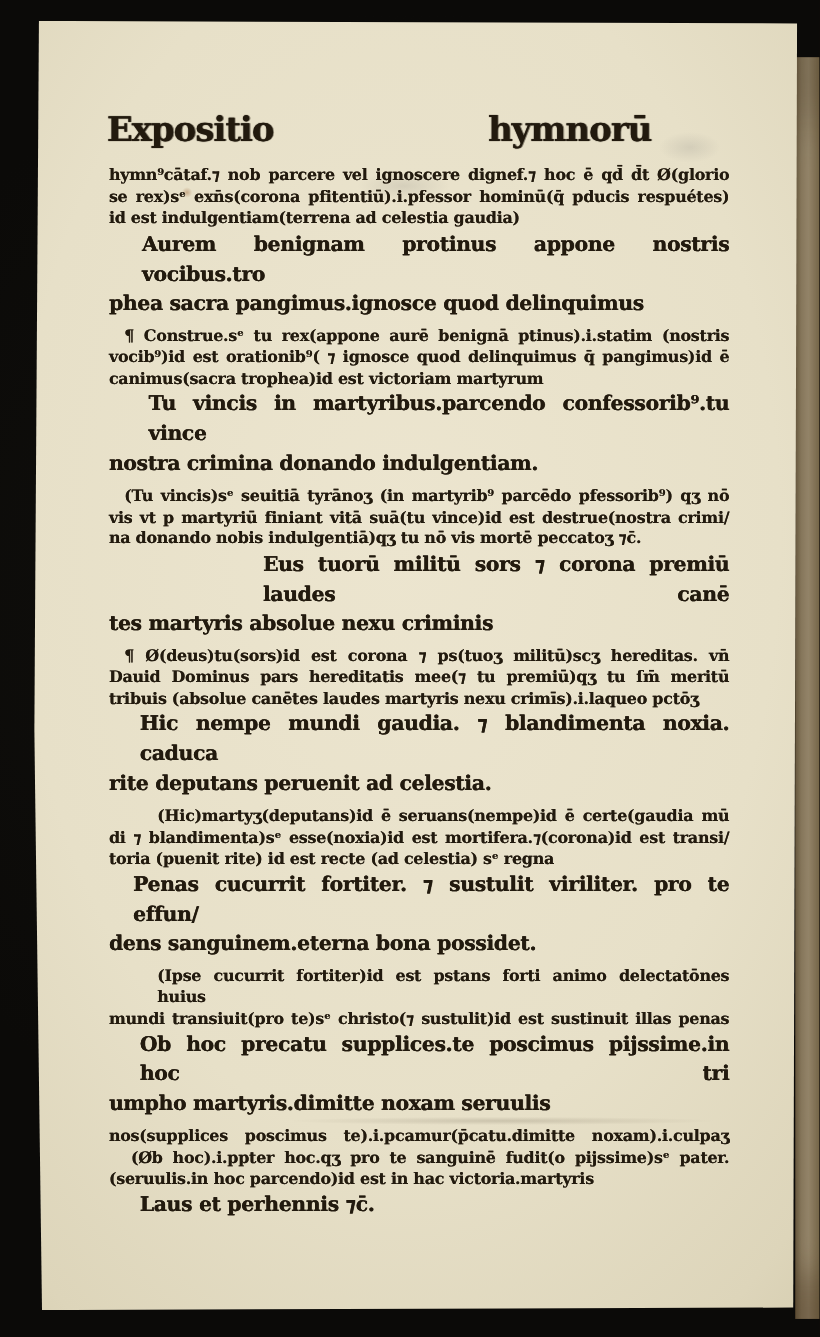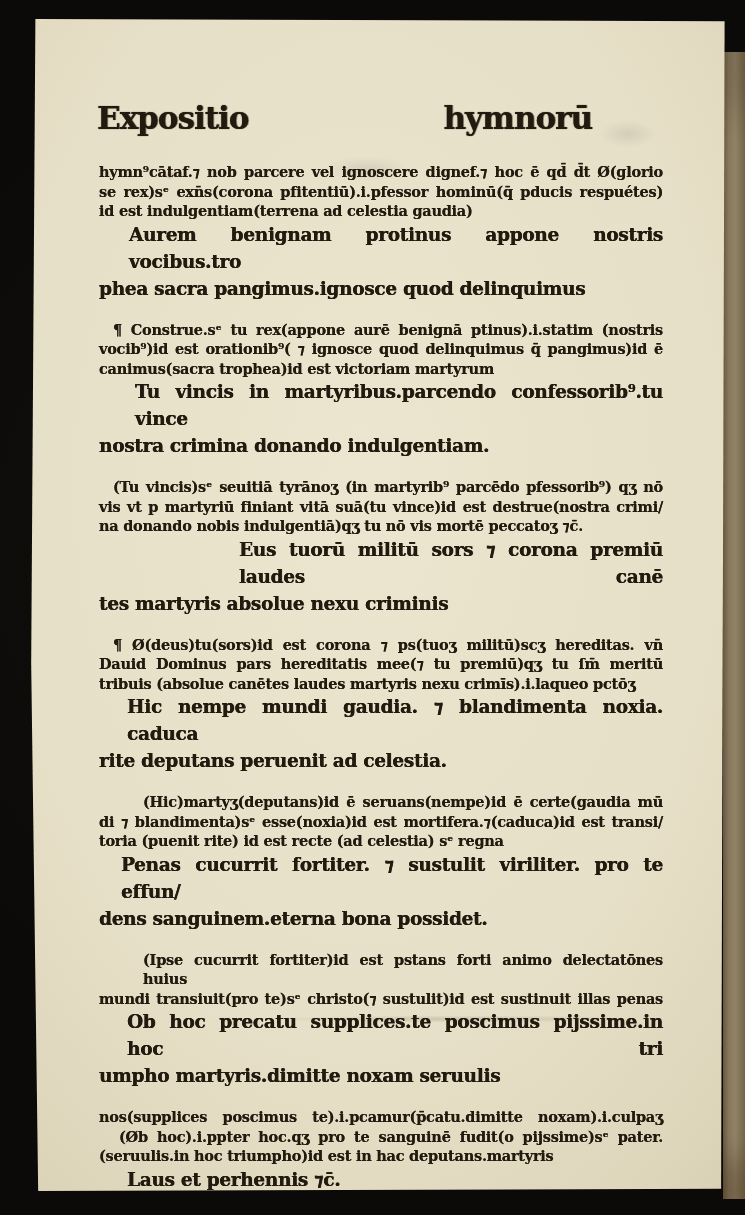--- a/index.html
+++ b/index.html
@@ -33,21 +33,21 @@
     margin:73px 55px 0 70px;width:495px;
     display:flex;justify-content:space-between;align-items:baseline;
     font-size:31px;line-height:52px;letter-spacing:-1px;
     text-shadow:0 0 1px rgba(25,18,8,.85), 1px 0 0 rgba(25,18,8,.4);
     white-space:nowrap;
   }
   .text-block{
     margin:6px 60px 0 72px;width:564px;
   }
   .sec{margin:0;}
-  .sec.gloss{font-size:14.5px;line-height:19.5px;letter-spacing:-0.25px;margin-top:18px;
+  .sec.gloss{font-size:14.5px;line-height:19.5px;letter-spacing:-0.25px;margin-top:6px;
     text-shadow:0 0 0.5px rgba(30,20,10,.8);}
   .sec.verse{font-size:18.5px;line-height:27px;letter-spacing:-0.3px;
     text-shadow:0 0 0.6px rgba(25,17,8,.9), 0.4px 0 0 rgba(25,17,8,.5);}
   .ln{white-space:normal;}
   .ln.j{text-align:justify;text-align-last:justify;}
 </style>
 </head>
 <body>
 
 <div class="backdrop"></div>
@@ -91,37 +91,37 @@
         <div class="ln j" style="padding-left: 14px;">¶ Ø(deus)tu(sors)id est corona ⁊ ps(tuoʒ militū)scʒ hereditas. vn̄</div>
         <div class="ln j">Dauid Dominus pars hereditatis mee(⁊ tu premiū)qʒ tu ſm̄ meritū</div>
         <div class="ln">tribuis (absolue canētes laudes martyris nexu crimīs).i.laqueo pctōʒ</div>
       </div>
       <div class="sec verse">
         <div class="ln j" style="padding-left: 28px;">Hic nempe mundi gaudia. ⁊ blandimenta noxia. caduca</div>
         <div class="ln">rite deputans peruenit ad celestia.</div>
       </div>
       <div class="sec gloss">
         <div class="ln j" style="padding-left: 44px;">(Hic)martyʒ(deputans)id ē seruans(nempe)id ē certe(gaudia mū</div>
-        <div class="ln j">di ⁊ blandimenta)sᵉ esse(noxia)id est mortifera.⁊(caduca)id est transi/</div>
+        <div class="ln j">di ⁊ blandimenta)sᵉ esse(noxia)id est mortifera.⁊(corona)id est transi/</div>
         <div class="ln">toria (puenit rite) id est recte (ad celestia) sᵉ regna</div>
       </div>
       <div class="sec verse">
         <div class="ln j" style="padding-left: 22px;">Penas cucurrit fortiter. ⁊ sustulit viriliter. pro te effun/</div>
         <div class="ln">dens sanguinem.eterna bona possidet.</div>
       </div>
       <div class="sec gloss">
         <div class="ln j" style="padding-left: 44px;">(Ipse cucurrit fortiter)id est pstans forti animo delectatōnes huius</div>
         <div class="ln j">mundi transiuit(pro te)sᵉ christo(⁊ sustulit)id est sustinuit illas penas</div>
       </div>
       <div class="sec verse">
         <div class="ln j" style="padding-left: 28px;">Ob hoc precatu supplices.te poscimus pijssime.in hoc tri</div>
         <div class="ln">umpho martyris.dimitte noxam seruulis</div>
       </div>
       <div class="sec gloss">
         <div class="ln j">nos(supplices poscimus te).i.pcamur(p̄catu.dimitte noxam).i.culpaʒ</div>
         <div class="ln j" style="padding-left: 20px;">(Øb hoc).i.ppter hoc.qʒ pro te sanguinē fudit(o pijssime)sᵉ pater.</div>
-        <div class="ln">(seruulis.in hoc triumpho)id est in hac deputans.martyris</div>
+        <div class="ln">(seruulis.in hoc parcendo)id est in hac victoria.martyris</div>
       </div>
       <div class="sec verse">
         <div class="ln" style="padding-left: 28px;">Laus et perhennis ⁊c̄.</div>
       </div>
     </div>
 </div>
 
 </body></html>

